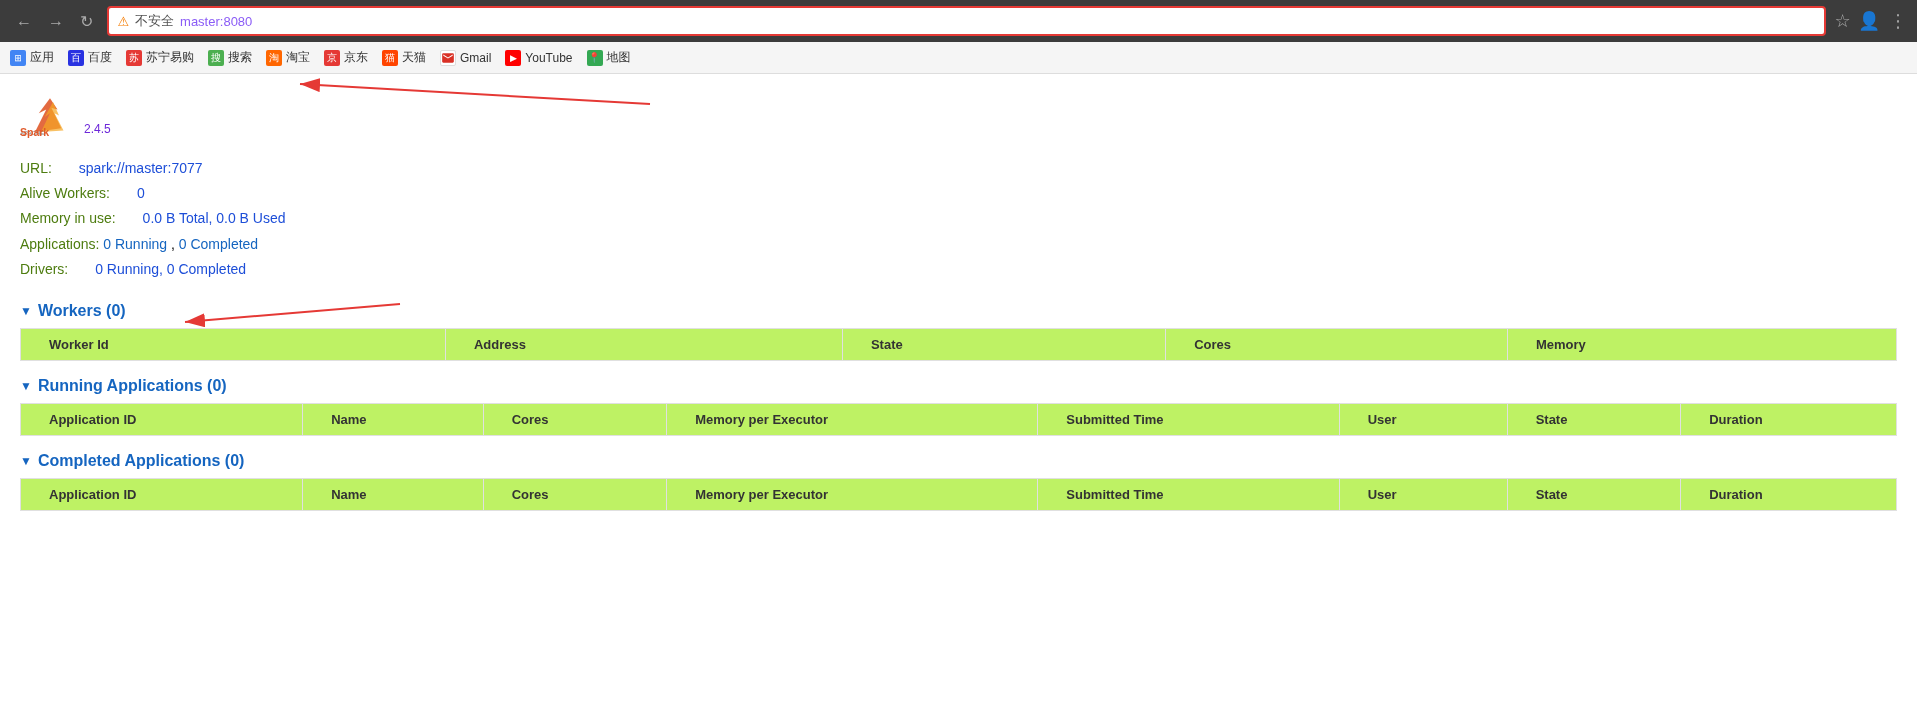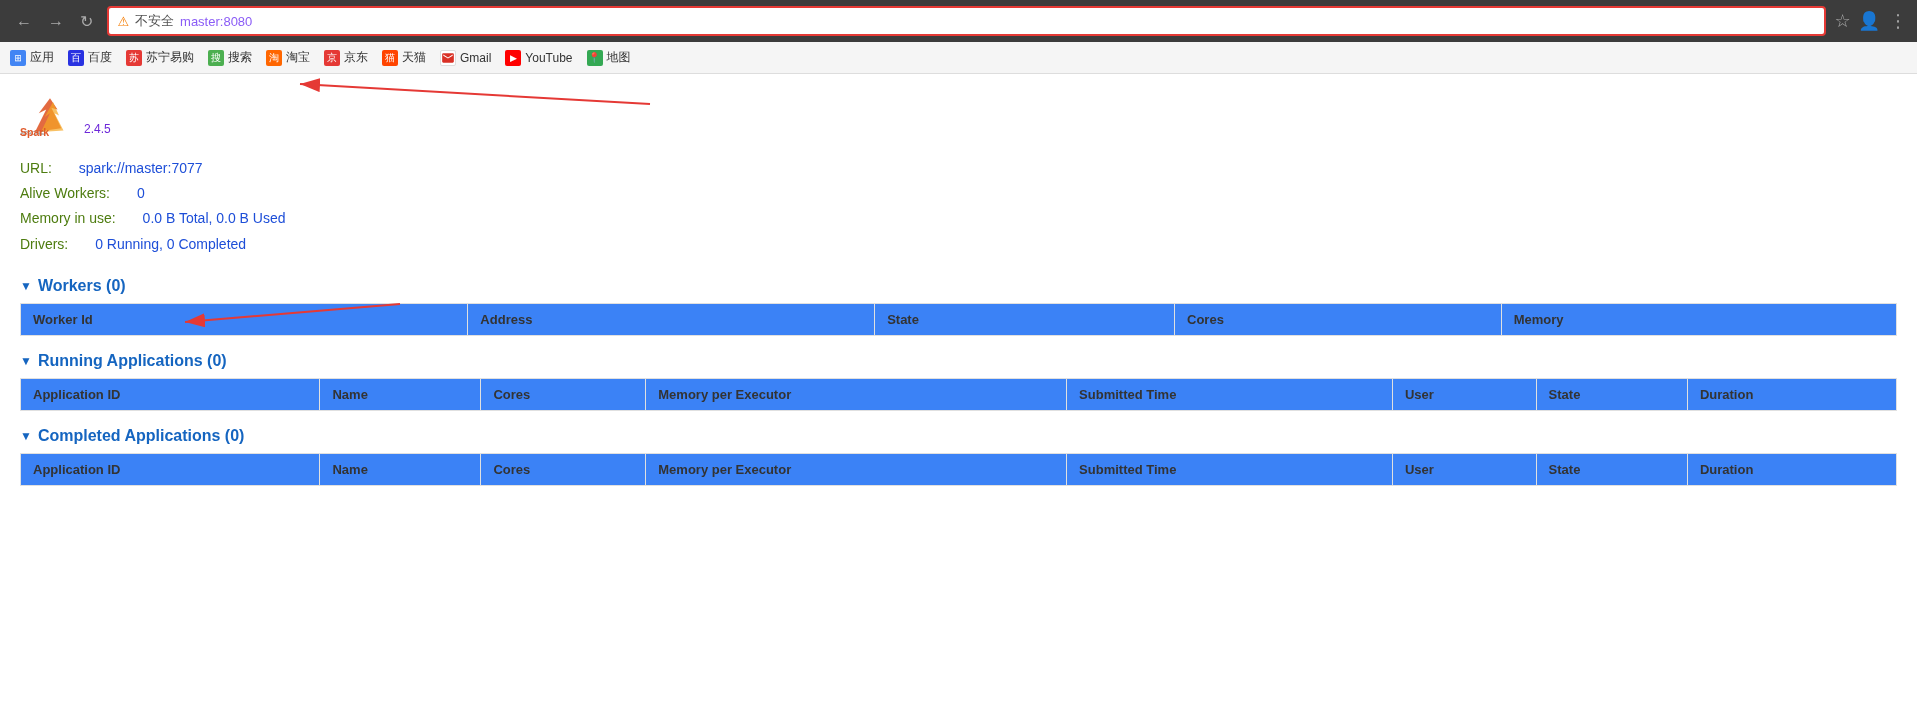--- a/index.html
+++ b/index.html
@@ -159,23 +159,23 @@
     }
     .chevron { font-size: 12px; }
 
     
     .data-table {
       width: 100%;
       border-collapse: collapse;
       font-size: 13px;
     }
     .data-table th {
-      background: #3b82f6;
+      background: #bef264;
       border: 1px solid #e0e0e0;
-      padding: 8px 12px;
+      padding: 8px 28px;
       text-align: left;
       font-weight: bold;
       color: #333;
     }
 
     
     .page-wrapper {
       position: relative;
     }
   </style>
@@ -272,20 +272,26 @@
         <span class="label">URL:</span>
         <span class="value">spark://master:7077</span>
       </div>
       <div>
         <span class="label">Alive Workers:</span>
         <span class="value">0</span>
       </div>
       <div>
         <span class="label">Memory in use:</span>
         <span class="value">0.0 B Total, 0.0 B Used</span>
+      </div>
+      <div>
+        <span class="label">Applications:</span>
+        <a class="link">0 Running</a>
+        <span>, </span>
+        <a class="link">0 Completed</a>
       </div>
       <div>
         <span class="label">Drivers:</span>
         <span class="value">0 Running, 0 Completed</span>
       </div>
     </div>
 
     <div class="section-header">
       <span class="chevron">▼</span>
       <span>Workers (0)</span>

